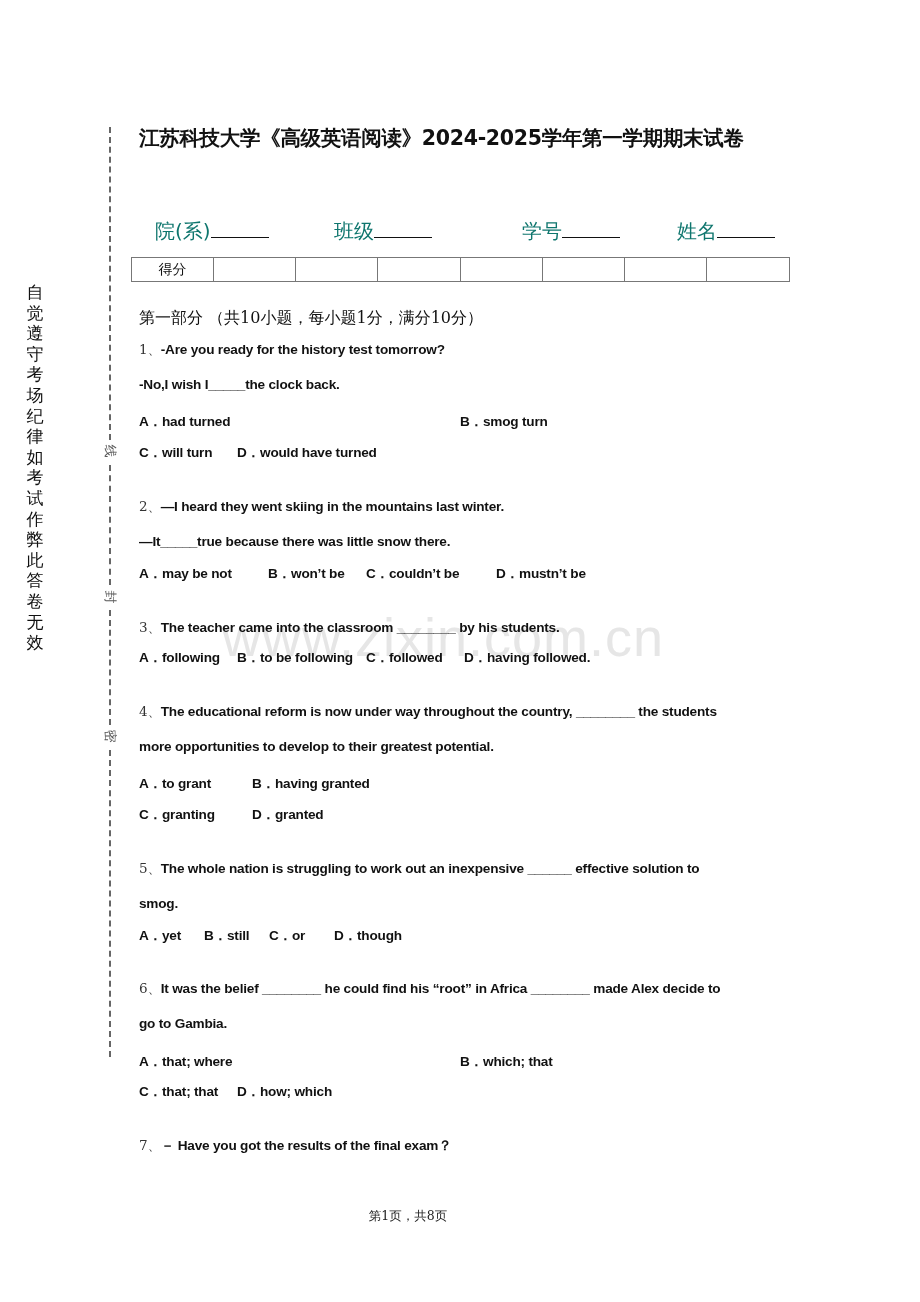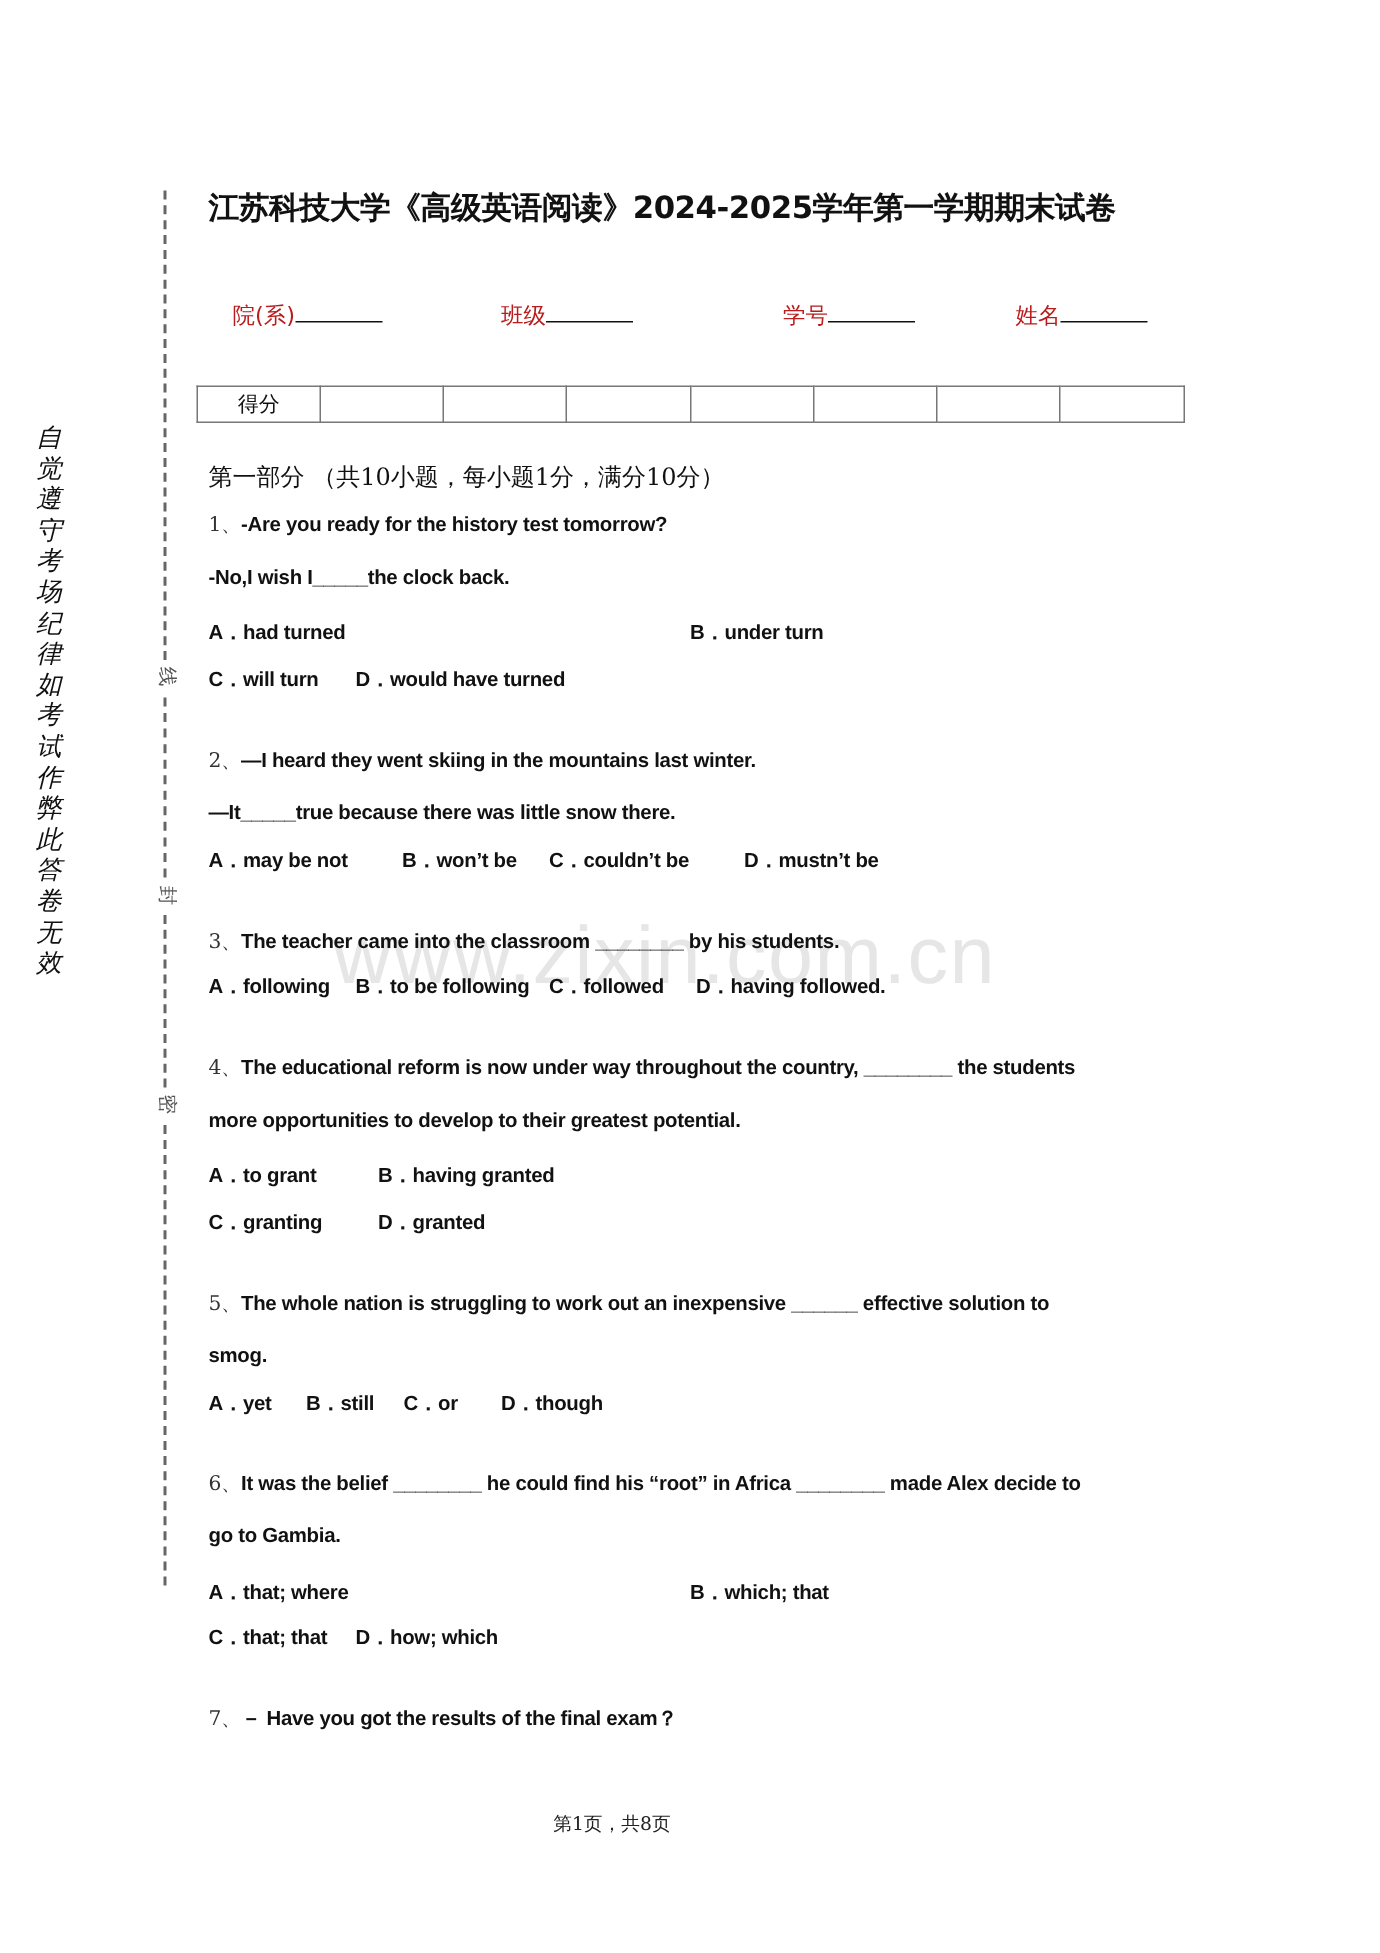--- a/index.html
+++ b/index.html
@@ -5,40 +5,40 @@
     * { margin: 0; padding: 0; box-sizing: border-box; }
     html, body { width: 920px; height: 1302px; background: #ffffff; overflow: hidden; }
     body { position: relative; font-family: "Liberation Sans", "DejaVu Sans", sans-serif; color: #111; }
 
     .abs { position: absolute; white-space: nowrap; }
 
     
     .side-notice {
       position: absolute; left: 24px; top: 282px; width: 22px;
       font-family: "DejaVu Sans", sans-serif; font-size: 17px; line-height: 20.6px;
-      color: #111; word-break: break-all; white-space: normal; font-style: italic;
+      color: #111; text-align: center; word-break: break-all; white-space: normal;
     }
     .dash-line {
       position: absolute; left: 109px; width: 0;
       border-left: 2px dashed #666;
     }
     .bind-char {
       position: absolute; left: 102px; width: 16px; text-align: center;
       font-family: "DejaVu Sans", sans-serif; font-size: 13px; color: #555;
       transform: rotate(90deg); background: #fff; line-height: 16px;
     }
 
     
     .title {
       left: 139px; top: 124px; font-size: 20.5px; font-weight: bold; letter-spacing: -0.3px;
       font-family: "DejaVu Sans", sans-serif; color: #111;
     }
 
     
-    .info-item { position: absolute; top: 200px; font-size: 15px; font-family: "DejaVu Sans", sans-serif; color: #b91c1c; }
+    .info-item { position: absolute; top: 218px; font-size: 20px; font-family: "DejaVu Sans", sans-serif; color: #0f766e; }
     .info-item .blank { display: inline-block; width: 58px; border-bottom: 1px solid #111; height: 15px; vertical-align: baseline; }
 
     
     table.score {
       position: absolute; left: 131px; top: 257px; width: 658px;
       border-collapse: collapse; table-layout: fixed;
       font-family: "DejaVu Sans", sans-serif; font-size: 14px; color: #111;
     }
     table.score td {
       border: 1px solid #777; height: 24px; text-align: center; vertical-align: middle; padding: 0;
@@ -122,21 +122,21 @@
   </tbody>
     </table>
 
   <div class="abs section">第一部分 （共10小题，每小题1分，满分10分）</div>
 
   <div class="abs q" style="left:139px;top:341px;">
     <span class="qnum">1、</span><span>-Are you ready for the history test tomorrow?</span>
   </div>
   <div class="abs q" style="left:139px;top:377px;">-No,I wish I_____the clock back.</div>
   <div class="abs q" style="left:139px;top:413px;">A．had turned</div>
-  <div class="abs q" style="left:460px;top:413px;">B．under turn</div>
+  <div class="abs q" style="left:460px;top:413px;">B．smog turn</div>
   <div class="abs q" style="left:139px;top:444px;">C．will turn</div>
   <div class="abs q" style="left:237px;top:444px;">D．would have turned</div>
 
   <div class="abs q" style="left:139px;top:498px;">
     <span class="qnum">2、</span><span>—I heard they went skiing in the mountains last winter.</span>
   </div>
   <div class="abs q" style="left:139px;top:534px;">—It_____true because there was little snow there.</div>
   <div class="abs q" style="left:139px;top:565px;">A．may be not</div>
   <div class="abs q" style="left:268px;top:565px;">B．won’t be</div>
   <div class="abs q" style="left:366px;top:565px;">C．couldn’t be</div>

